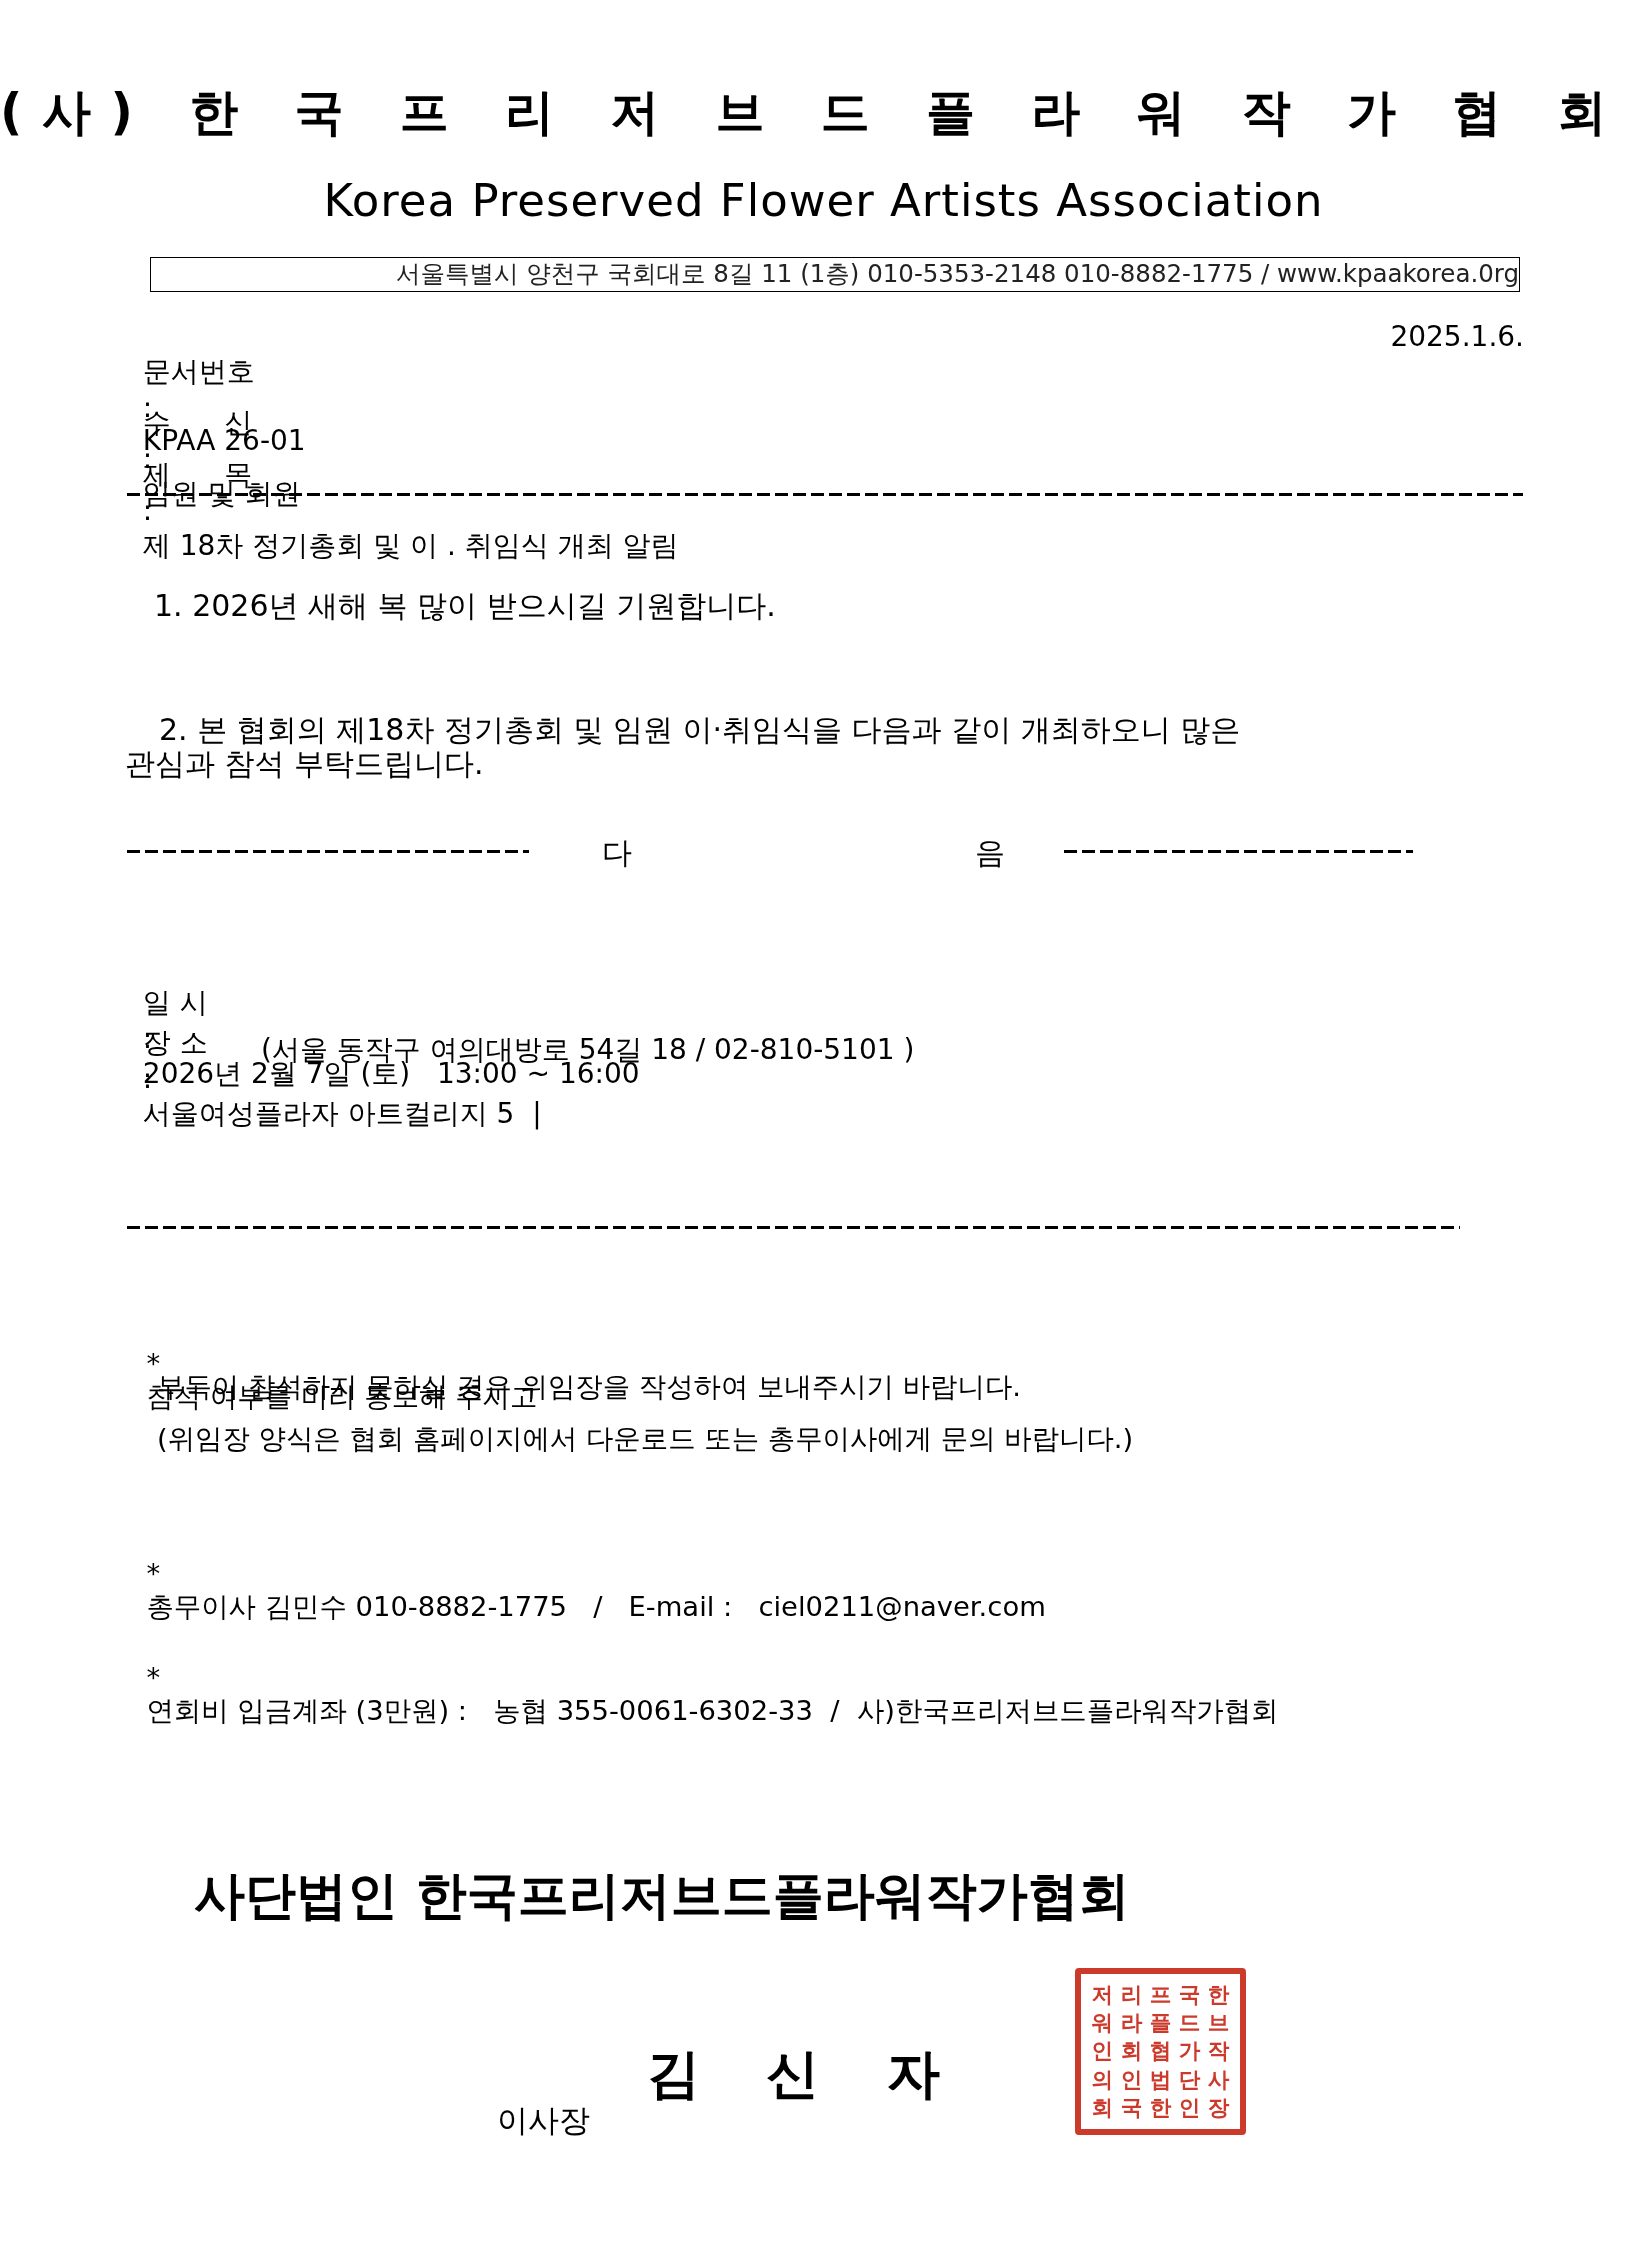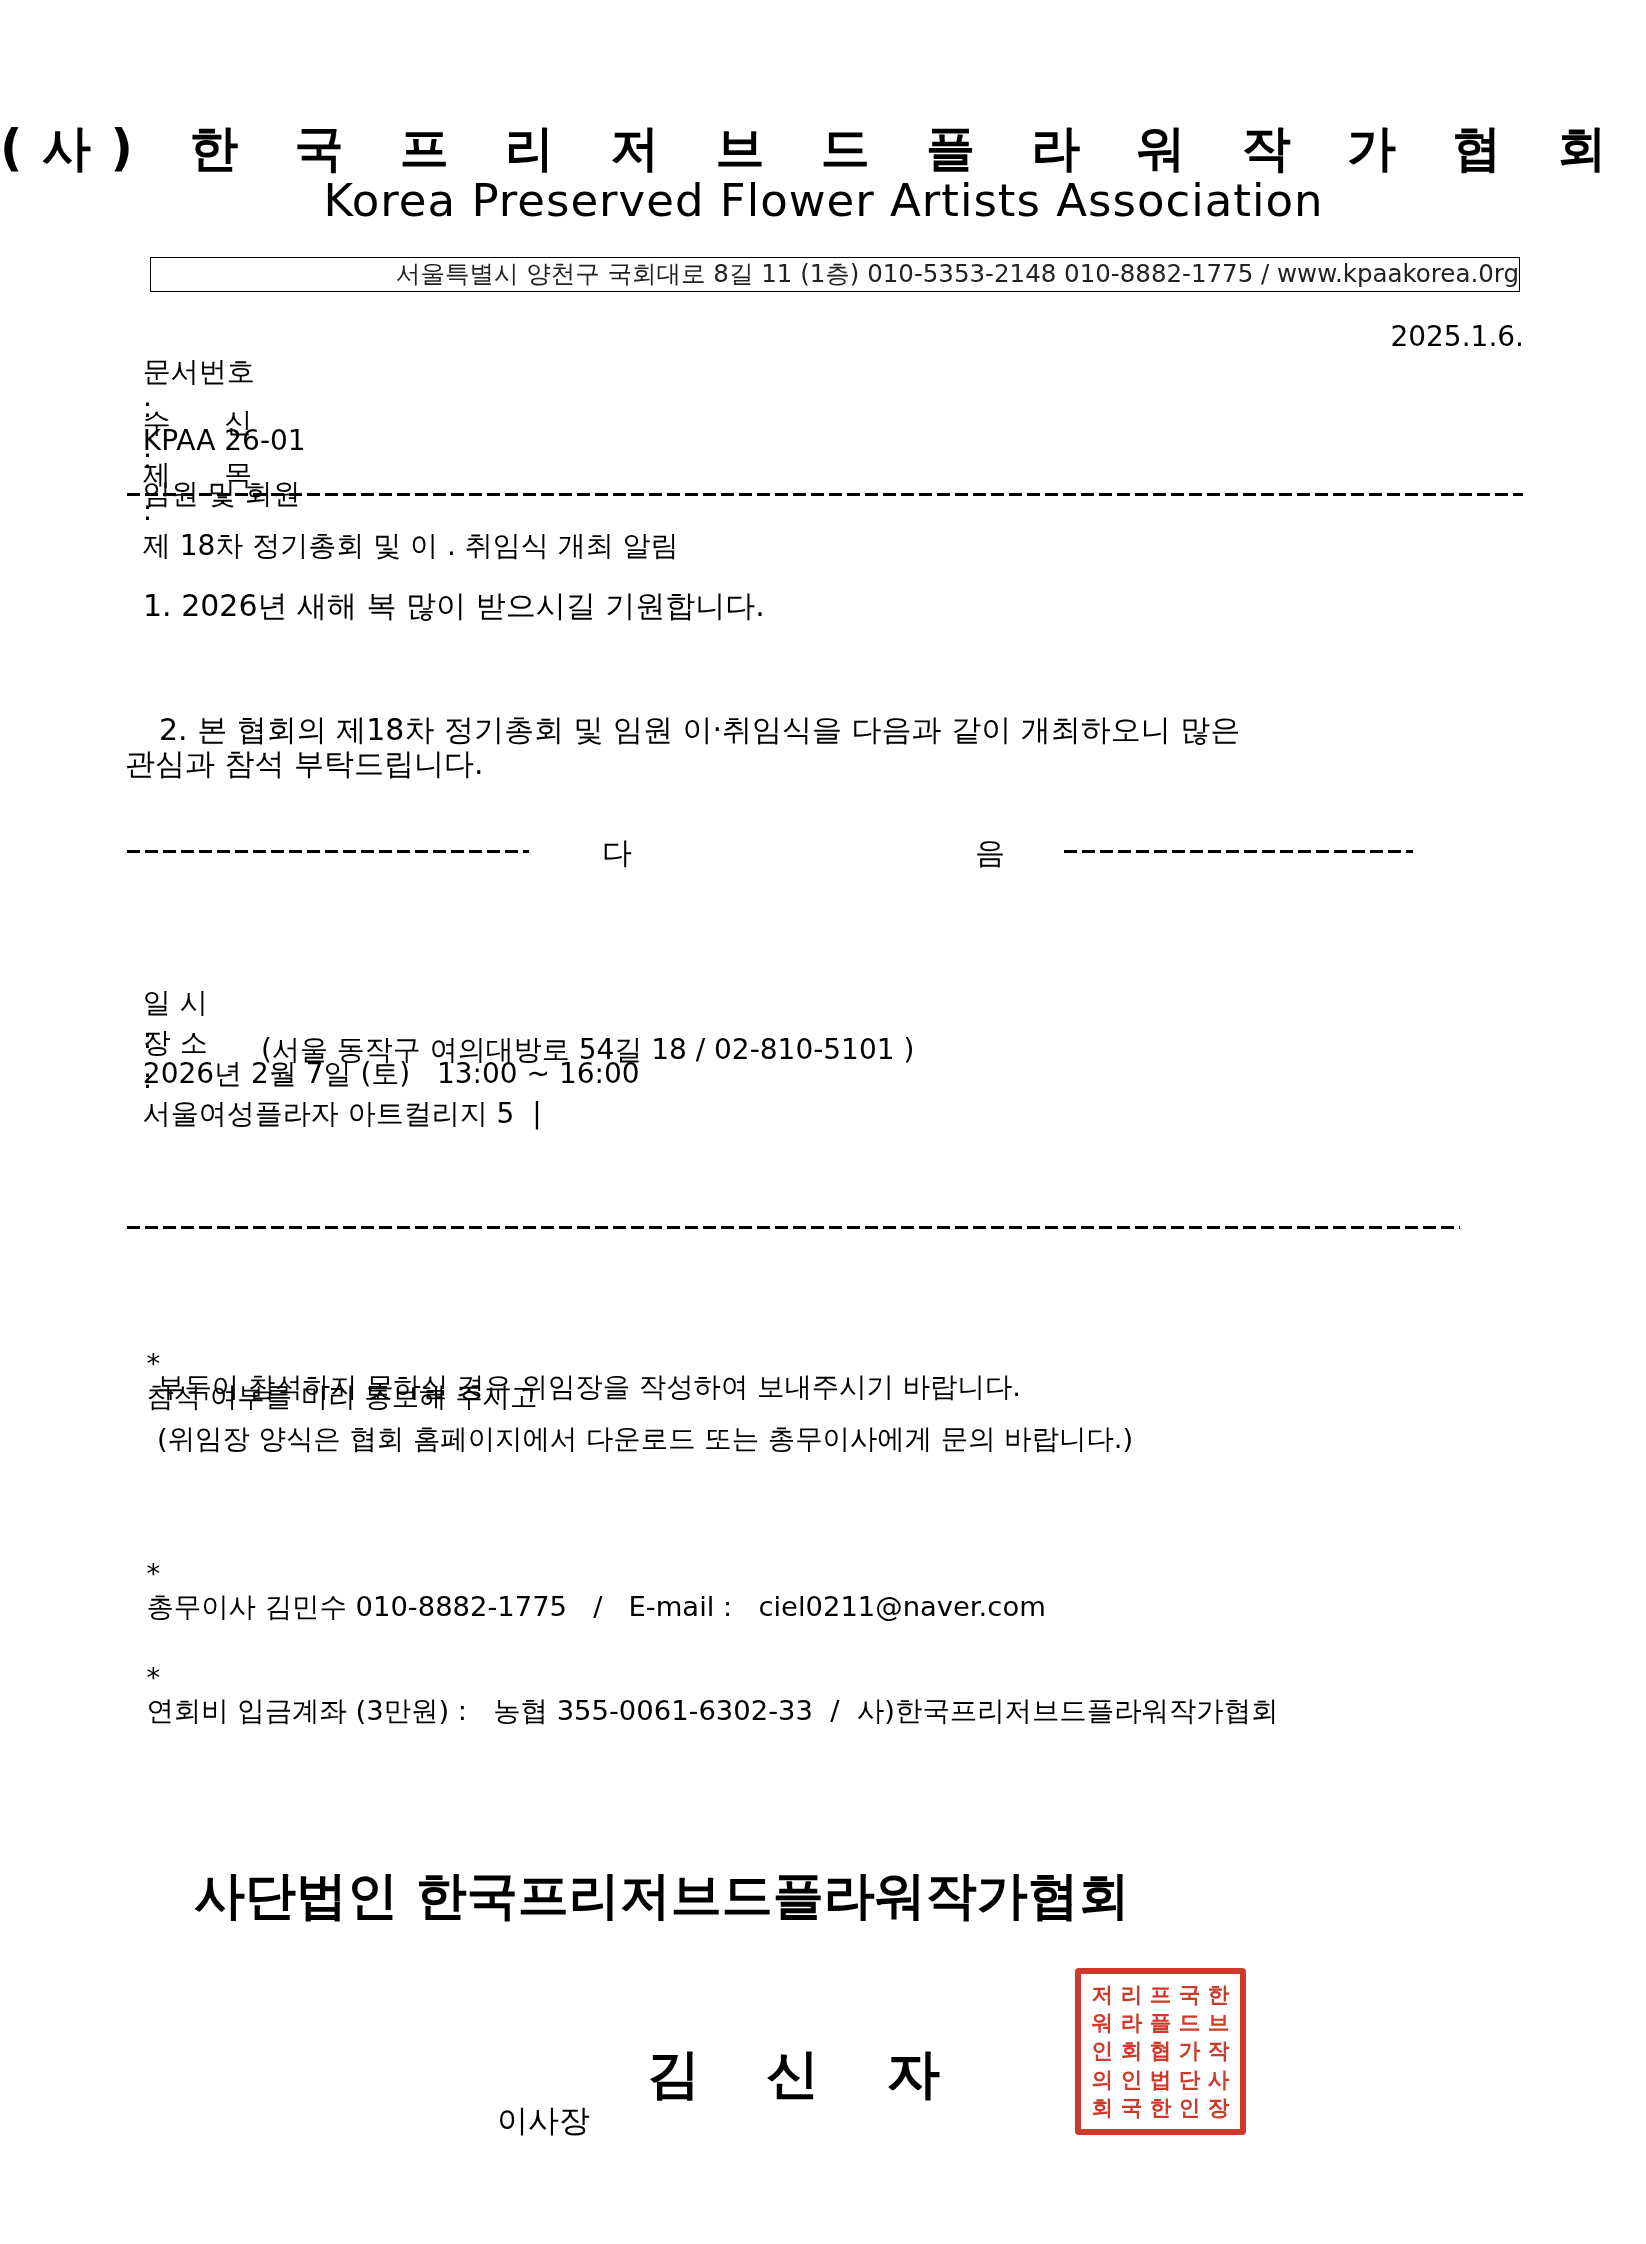--- a/index.html
+++ b/index.html
@@ -5,21 +5,20 @@
   html, body { margin: 0; padding: 0; background: #ffffff; }
   body {
     width: 1647px; height: 2245px; position: relative; overflow: hidden;
     color: #000; font-family: "DejaVu Serif", "Liberation Serif", serif;
   }
   .abs { position: absolute; white-space: pre; }
   .title {
     left: 0; width: 1612px; text-align: center; top: 80px;
     font-family: "DejaVu Sans", sans-serif; font-size: 49px; font-weight: bold;
     letter-spacing: 19.6px;
-    margin-top: 36px;
   }
   .subtitle {
     left: 0; width: 1647px; text-align: center; top: 174px;
     font-family: "DejaVu Sans", sans-serif; font-size: 45px; letter-spacing: 1px;
   }
   .addrbox {
     position: absolute; left: 150px; top: 257px; width: 1370px; height: 35px;
     border: 1.5px solid #000; box-sizing: border-box;
     text-align: right; font-size: 24.5px; line-height: 32px; color: #222;
     font-family: "DejaVu Sans", sans-serif;
@@ -72,21 +71,21 @@
 </div>
 
 <div class="abs meta" style="left:125px; top:423px;">
   <span>제      목</span>
   <span>:</span>
   <span>제 18차 정기총회 및 이 . 취임식 개최 알림</span>
 </div>
 
 <div class="dash-line" style="left:127px; top:493px; width:1396px;"></div>
 
-<div class="abs body-text" style="left:143px; top:586px;">1. 2026년 새해 복 많이 받으시길 기원합니다.</div>
+<div class="abs body-text" style="left:154px; top:586px;">1. 2026년 새해 복 많이 받으시길 기원합니다.</div>
 <div class="abs body-text" style="left:125px; top:710px;margin-left:34px;">2. 본 협회의 제18차 정기총회 및 임원 이·취임식을 다음과 같이 개최하오니 많은</div>
 <div class="abs body-text" style="left:125px; top:744px;">관심과 참석 부탁드립니다.</div>
 
 <div class="dash-line" style="left:127px; top:850px; width:402px;"></div>
 <div class="abs body-text" style="left:602px; top:833px;">다</div>
 <div class="abs body-text" style="left:975px; top:833px;">음</div>
 <div class="dash-line" style="left:1064px; top:850px; width:349px;"></div>
 
 <div class="abs detail" style="left:125px; top:951px;">
   <span>일 시</span>

